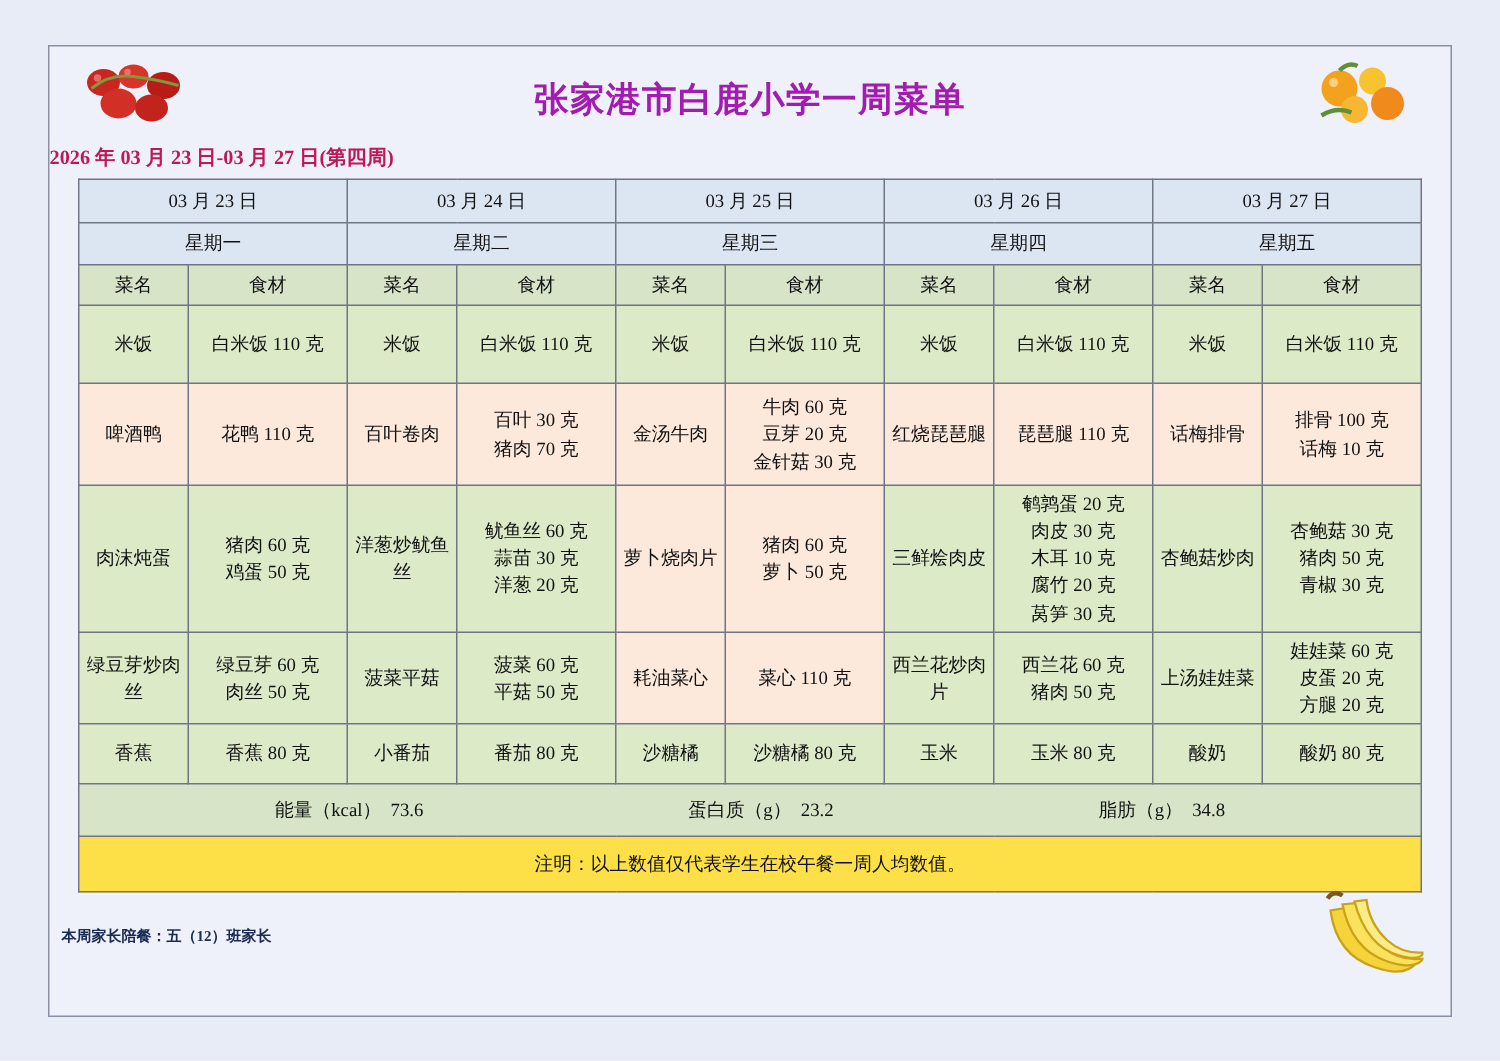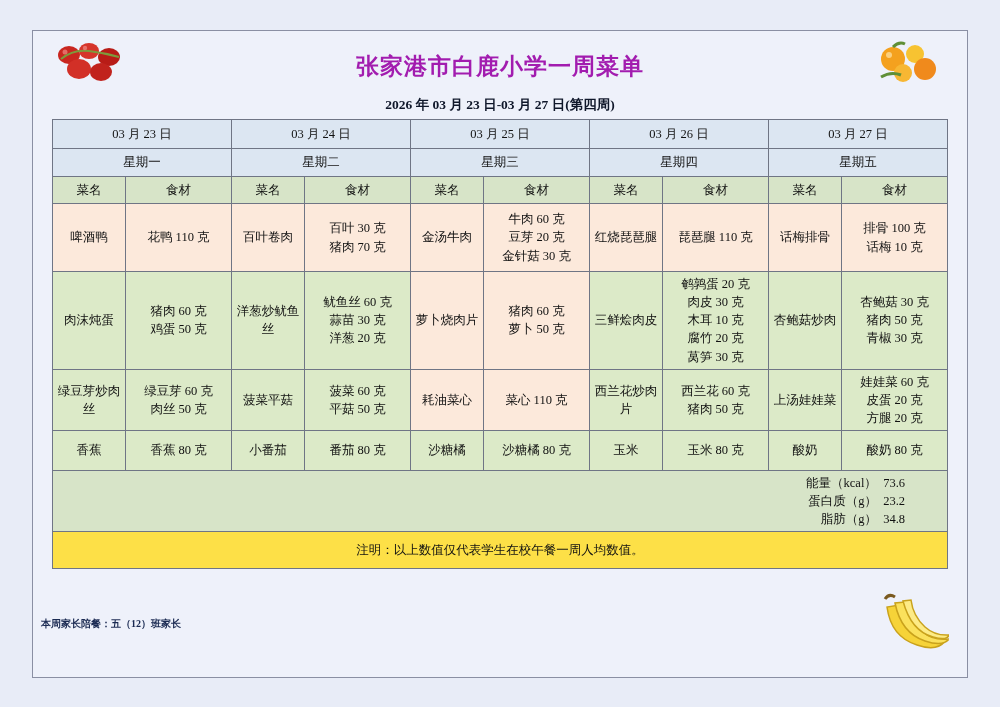--- a/index.html
+++ b/index.html
@@ -29,24 +29,24 @@
   }
   .title {
     text-align: center;
     font-size: 23px;
     font-weight: bold;
     color: #a21caf;
     padding-top: 20px;
     letter-spacing: 1px;
   }
   .subtitle {
-    text-align: center;
+    text-align: left;
     font-size: 13.5px;
     font-weight: bold;
-    color: #0f172a;
+    color: #be185d;
     padding-top: 14px;
   }
   .deco {
     position: absolute;
     top: 8px;
     width: 90px;
     height: 52px;
   }
   .deco-left { left: 14px; }
   .deco-right { right: 14px; }
@@ -91,23 +91,22 @@
     font-size: 12.5px;
   }
   .footer-note td {
     background: #fde047;
     height: 30px;
     font-size: 12.5px;
   }
   .nutri {
     display: flex;
     justify-content: space-around;
-    align-items: flex-end;
+    align-items: flex-start;
     padding: 0 40px;
-    flex-direction: column;
   }
   .nutri span { white-space: nowrap; }
   .parent-line {
     position: absolute;
     left: 8px;
     bottom: 46px;
     font-size: 10px;
     font-weight: bold;
     color: #1a2a52;
   }
@@ -183,20 +182,32 @@
         <td>菜名</td>
         <td>食材</td>
         <td>菜名</td>
         <td>食材</td>
         <td>菜名</td>
         <td>食材</td>
         <td>菜名</td>
         <td>食材</td>
       </tr>
 
+      <tr style="height:52px">
+        <td class="c-green">米饭</td>
+        <td class="c-green multi">白米饭 110 克</td>
+        <td class="c-green">米饭</td>
+        <td class="c-green multi">白米饭 110 克</td>
+        <td class="c-green">米饭</td>
+        <td class="c-green multi">白米饭 110 克</td>
+        <td class="c-green">米饭</td>
+        <td class="c-green multi">白米饭 110 克</td>
+        <td class="c-green">米饭</td>
+        <td class="c-green multi">白米饭 110 克</td>
+      </tr>
 
       <tr style="height:68px">
         <td class="c-peach">啤酒鸭</td>
         <td class="c-peach multi">花鸭 110 克</td>
         <td class="c-peach">百叶卷肉</td>
         <td class="c-peach multi">百叶 30 克
 猪肉 70 克</td>
         <td class="c-peach">金汤牛肉</td>
         <td class="c-peach multi">牛肉 60 克
 豆芽 20 克

